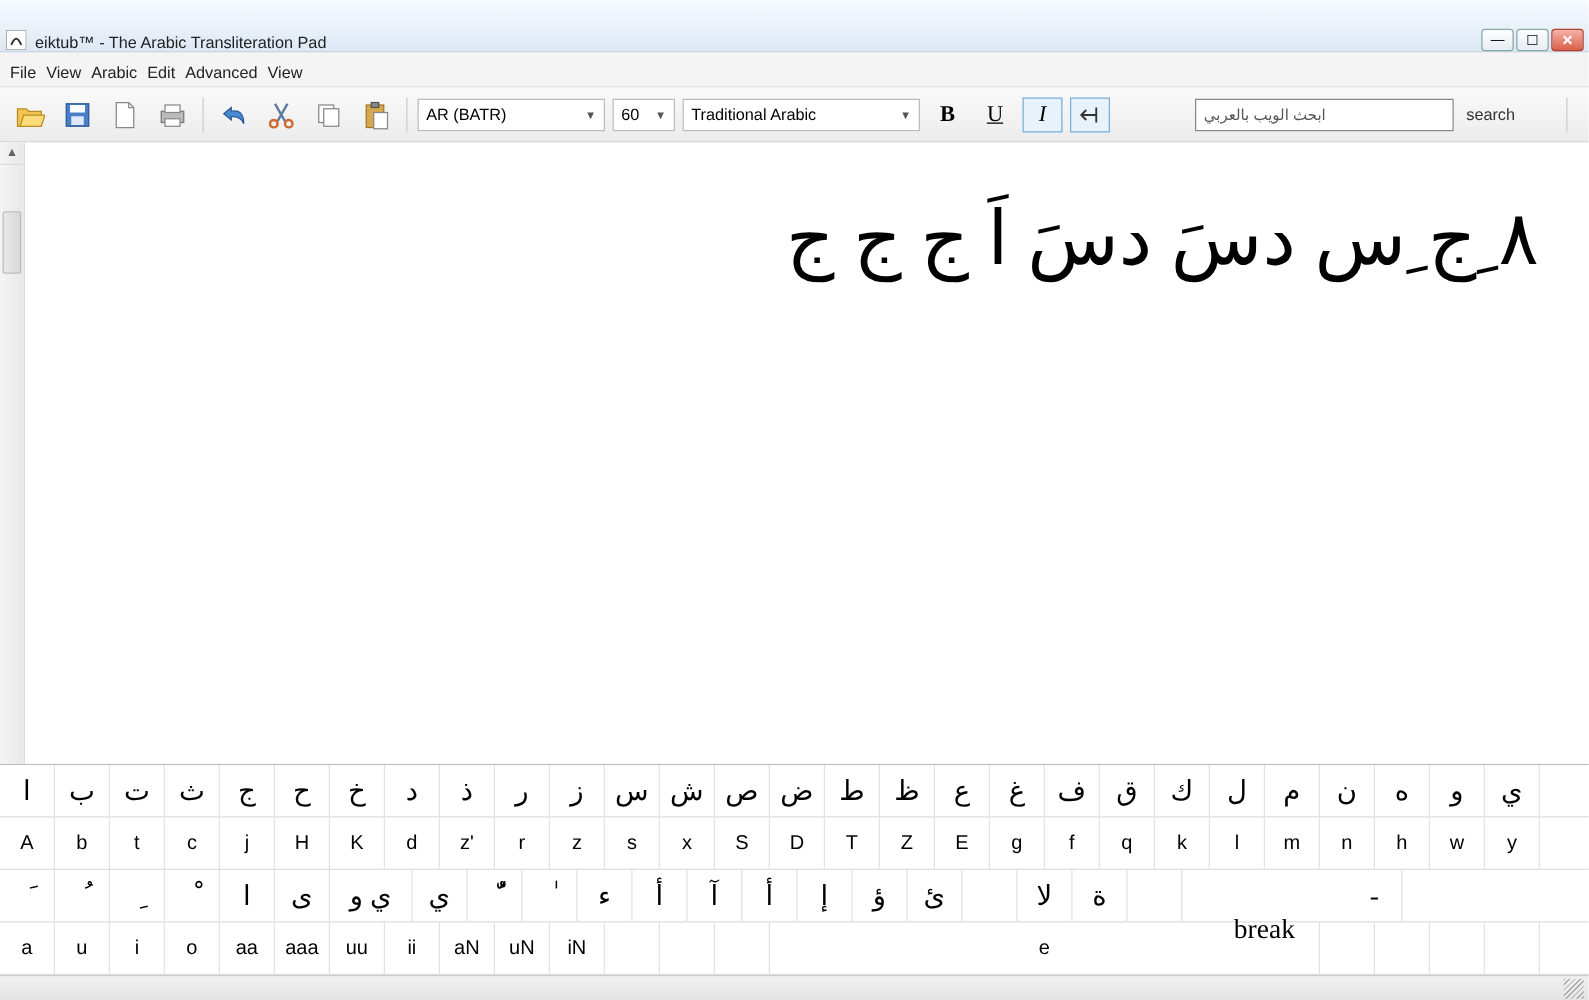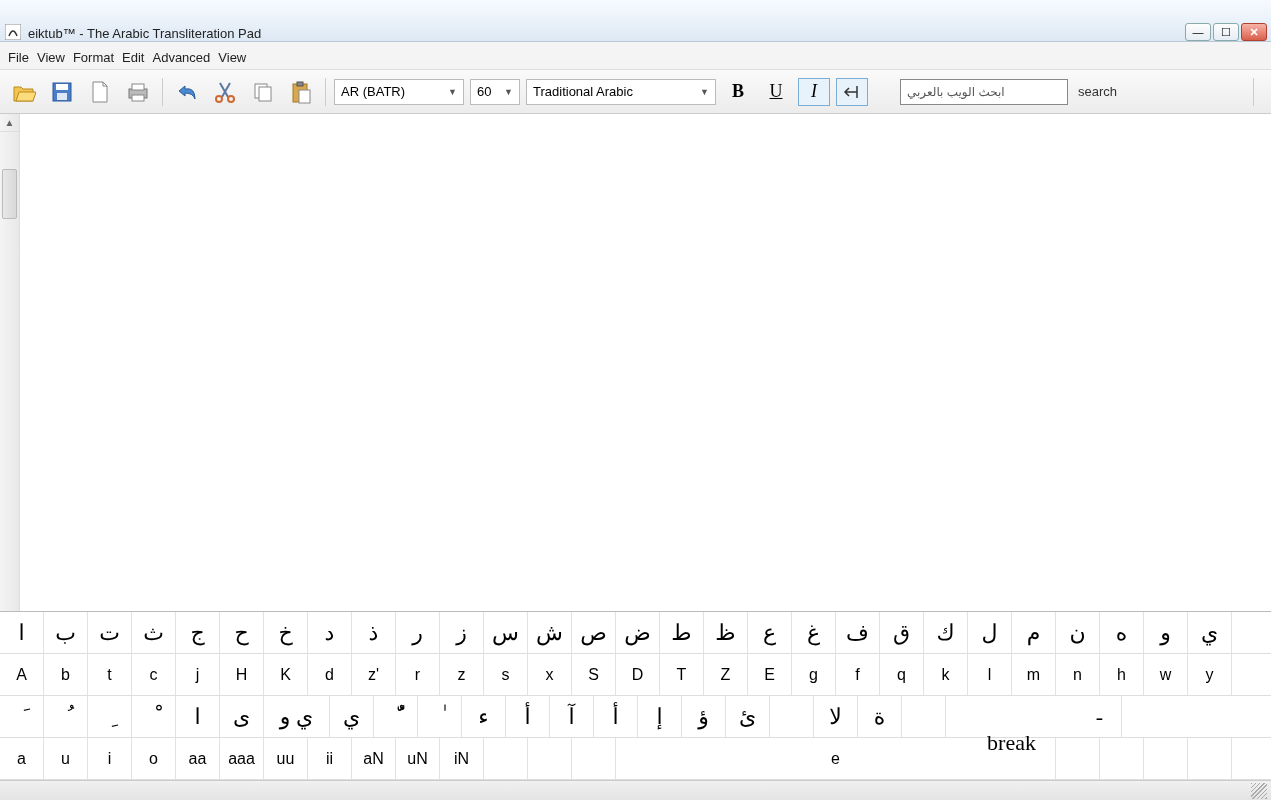--- a/index.html
+++ b/index.html
@@ -17,29 +17,29 @@
 .menubar { height: 28px; background: #f4f4f4; border-bottom: 1px solid #ddd; display:flex; align-items:flex-end; padding: 0 4px; }
 .menubar .menu-item { color:#222; cursor:pointer; padding: 4px 4px; }
 
 
 .toolbar { height: 44px; background: linear-gradient(#fafafa,#ececec); border-bottom: 1px solid #ccc; display:flex; align-items:center; padding: 0 8px; gap: 6px; }
 .tb-btn { width: 32px; height: 32px; display:flex; align-items:center; justify-content:center; cursor:pointer; border-radius:3px; }
 .tb-sep { width:1px; height:28px; background:#ccc; margin:0 2px; }
 .dropdown { height: 26px; border:1px solid #bbb; background:#fff; display:flex; align-items:center; padding:0 6px; gap:4px; cursor:pointer; }
 .dropdown .dd-text { font-size:13px; min-width: 0; }
 .dropdown .dd-arrow { font-size:9px; color:#555; }
-.dropdown.lang { width: 130px; }
+.dropdown.lang { width: 150px; }
 .dropdown.size { width: 50px; }
 .dropdown.font { width: 190px; gap: 23px; }
 .fmt-btn { width:32px; height:28px; border:1px solid transparent; display:flex; align-items:center; justify-content:center; cursor:pointer; font-family: "Times New Roman", serif; font-size:18px; }
 .fmt-btn.bold { font-weight:bold; }
 .fmt-btn.underline { text-decoration: underline; }
 .fmt-btn.italic { font-style: italic; border:1px solid #7aaed6; background:#e8f2fb; }
 .fmt-btn.dir { border:1px solid #7aaed6; background:#e8f2fb; font-size:15px; }
-.search-box { width: 168px; height: 26px; border:1px solid #888; background:#fff; display:flex; align-items:center; justify-content:flex-end; padding:0 6px; direction: rtl; font-size:12px; color:#555; }
+.search-box { width: 207px; height: 26px; border:1px solid #888; background:#fff; display:flex; align-items:center; justify-content:flex-end; padding:0 6px; direction: rtl; font-size:12px; color:#555;margin-left:36px; }
 .search-label { color:#333; cursor:pointer; padding:0 4px; }
 .toolbar-end { width:10px; height:28px; border-left:1px solid #ccc; }
 
 
 .editor-wrap { flex:1; display:flex; background:#fff; position:relative; }
 .vscroll { width:20px; background:linear-gradient(90deg,#f4f4f4,#e8e8e8); border-right:1px solid #ddd; position:relative; }
 .vscroll .up-arrow { position:absolute; top:0; left:0; right:0; height:18px; display:flex; align-items:center; justify-content:center; font-size:10px; color:#666; cursor:pointer; border-bottom:1px solid #ddd; }
 .vscroll .thumb { position:absolute; top:55px; left:2px; right:2px; height:50px; background:linear-gradient(90deg,#e8e8e8,#d8d8d8); border:1px solid #bbb; border-radius:2px; cursor:pointer; }
 .editor { flex:1; padding: 20px 40px; direction: rtl; font-family: "Traditional Arabic","Times New Roman",serif; font-size: 60px; line-height: 1.9; color:#000; position:relative; }
 .editor .line { white-space: nowrap; }
@@ -76,21 +76,21 @@
   <div class="win-controls">
     <div class="win-btn">—</div>
     <div class="win-btn">☐</div>
     <div class="win-btn close">✕</div>
   </div>
 </div>
 
 <div class="menubar">
   <span class="menu-item">File</span>
   <span class="menu-item">View</span>
-  <span class="menu-item">Format</span>
+  <span class="menu-item">Arabic</span>
   <span class="menu-item">Edit</span>
   <span class="menu-item">Advanced</span>
   <span class="menu-item">View</span>
 </div>
 
 <div class="toolbar">
   <div class="tb-btn">
     <svg width="24" height="22" viewBox="0 0 24 22">
         <path d="M2 6 h7 l2 2 h10 v12 h-19 z" fill="#f4c452" stroke="#b88a20"></path>
         <path d="M4 20 l3-9 h17 l-3 9 z" fill="#fcdc7a" stroke="#b88a20"></path>
@@ -176,20 +176,21 @@
   <div style="flex:1"></div>
   <div class="toolbar-end"></div>
 </div>
 
 <div class="editor-wrap">
   <div class="vscroll">
     <div class="up-arrow">▲</div>
     <div class="thumb"></div>
   </div>
   <div class="editor">
+    <div class="line">٨ ِج ِس دسَ دسَ اَ ج ج ج</div>
   </div>
 </div>
 
 <div class="keyboard">
   <div class="kb-row ar" id="kb-row1">
       <div class="kb-cell">ا</div>
       <div class="kb-cell">ب</div>
       <div class="kb-cell">ت</div>
       <div class="kb-cell">ث</div>
       <div class="kb-cell">ج</div>

